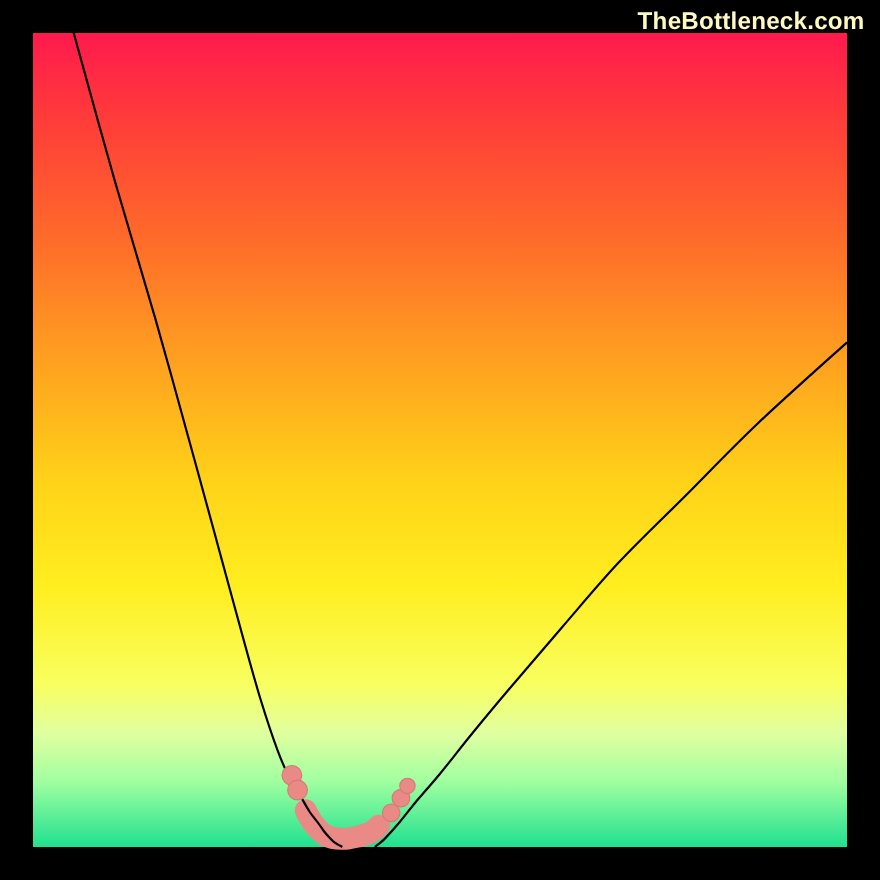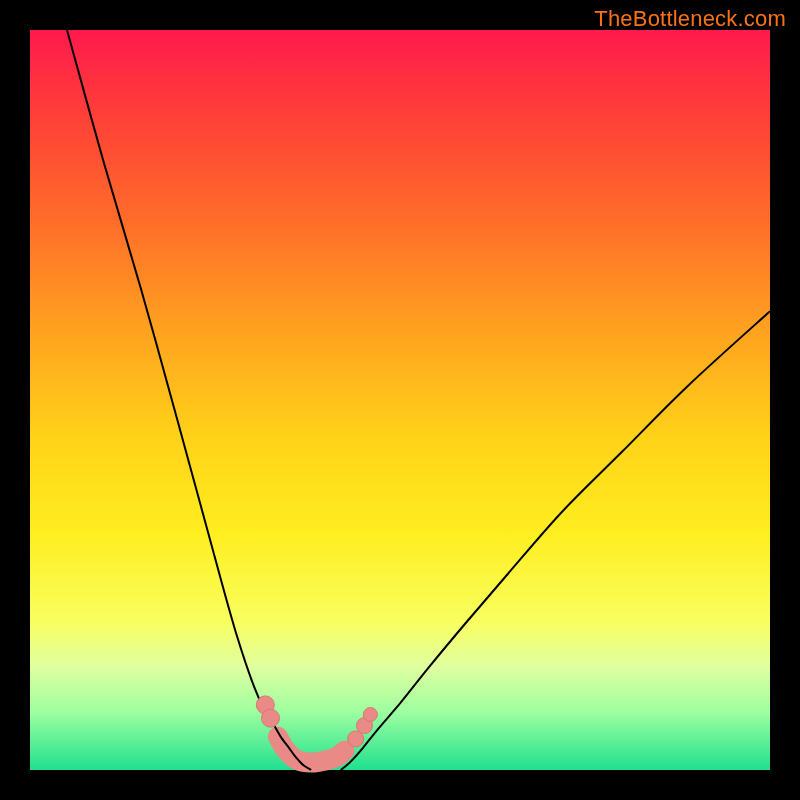--- a/index.html
+++ b/index.html
@@ -33,23 +33,23 @@
       #ffee20 68%,
       #f8ff60 80%,
       #e0ffa0 86%,
       #a0ffa0 92%,
       #20e090 100%);
   }
   .watermark {
     position: absolute;
     top: 6px;
     right: 14px;
-    color: #f97316;
+    color: #fef9c3;
     font-size: 22px;
-    font-weight: 400;
+    font-weight: 700;
     letter-spacing: 0.2px;
   }
   svg.curves {
     position: absolute;
     left: 30px;
     top: 30px;
     width: 740px;
     height: 740px;
     overflow: visible;
   }

